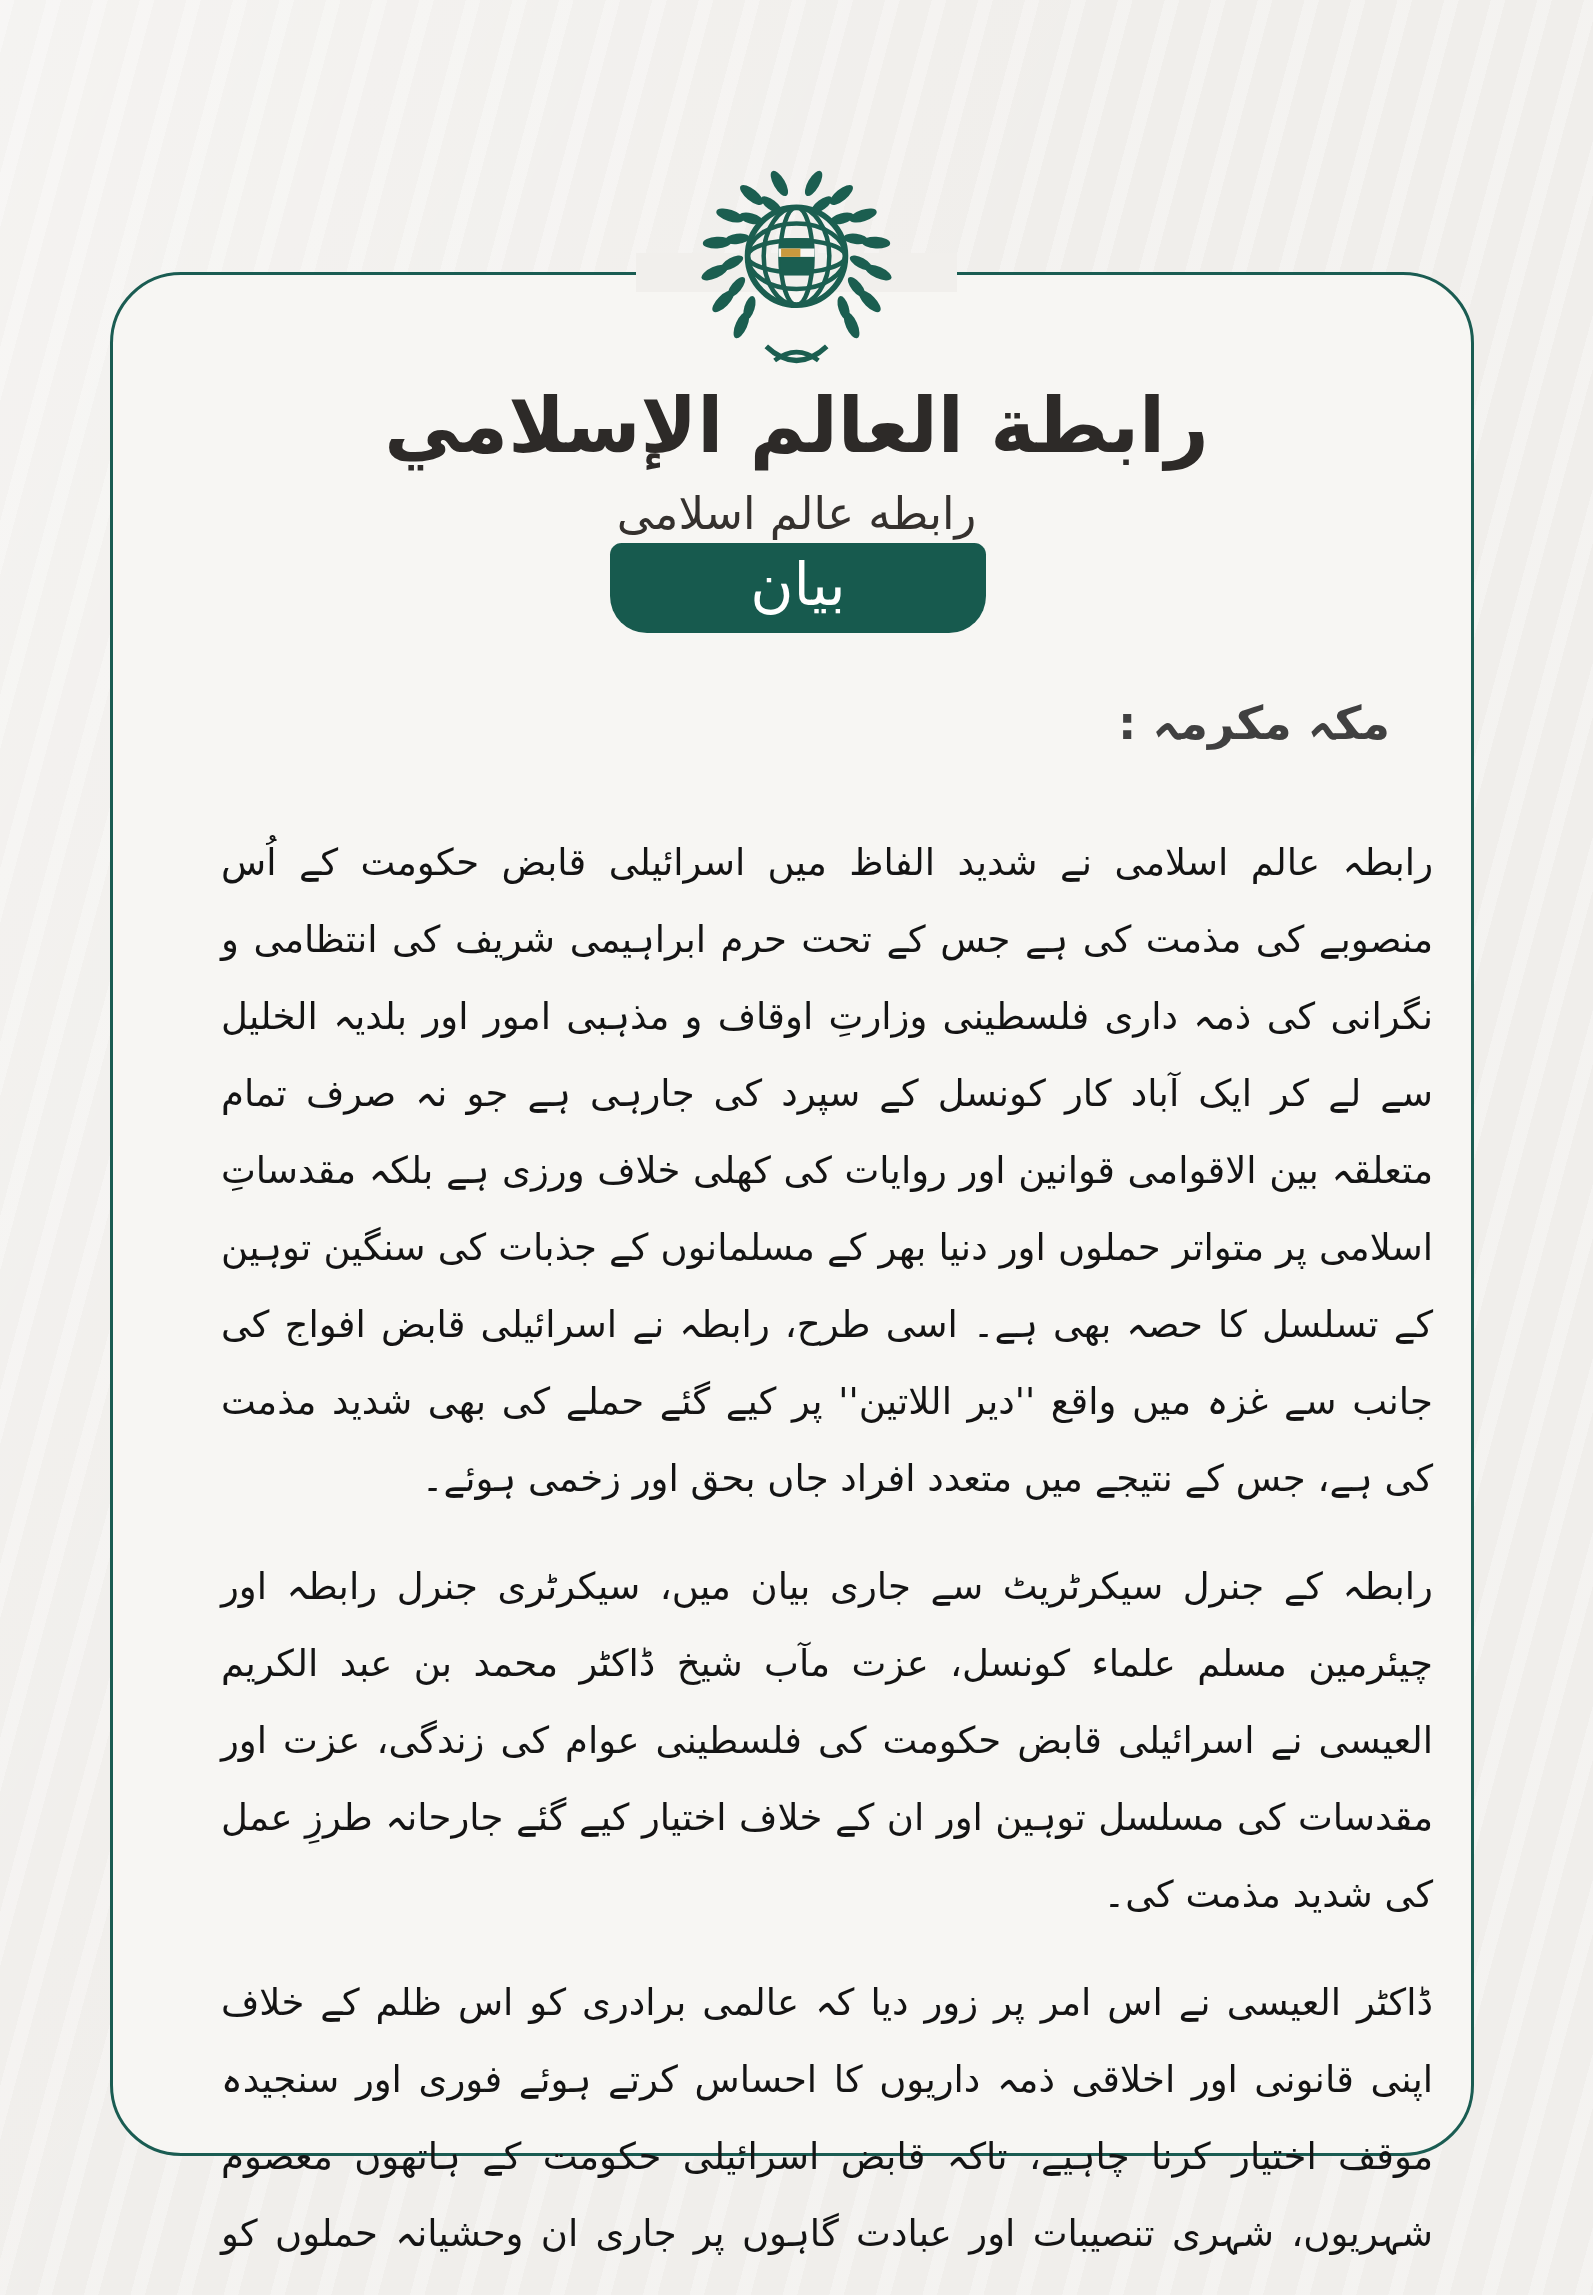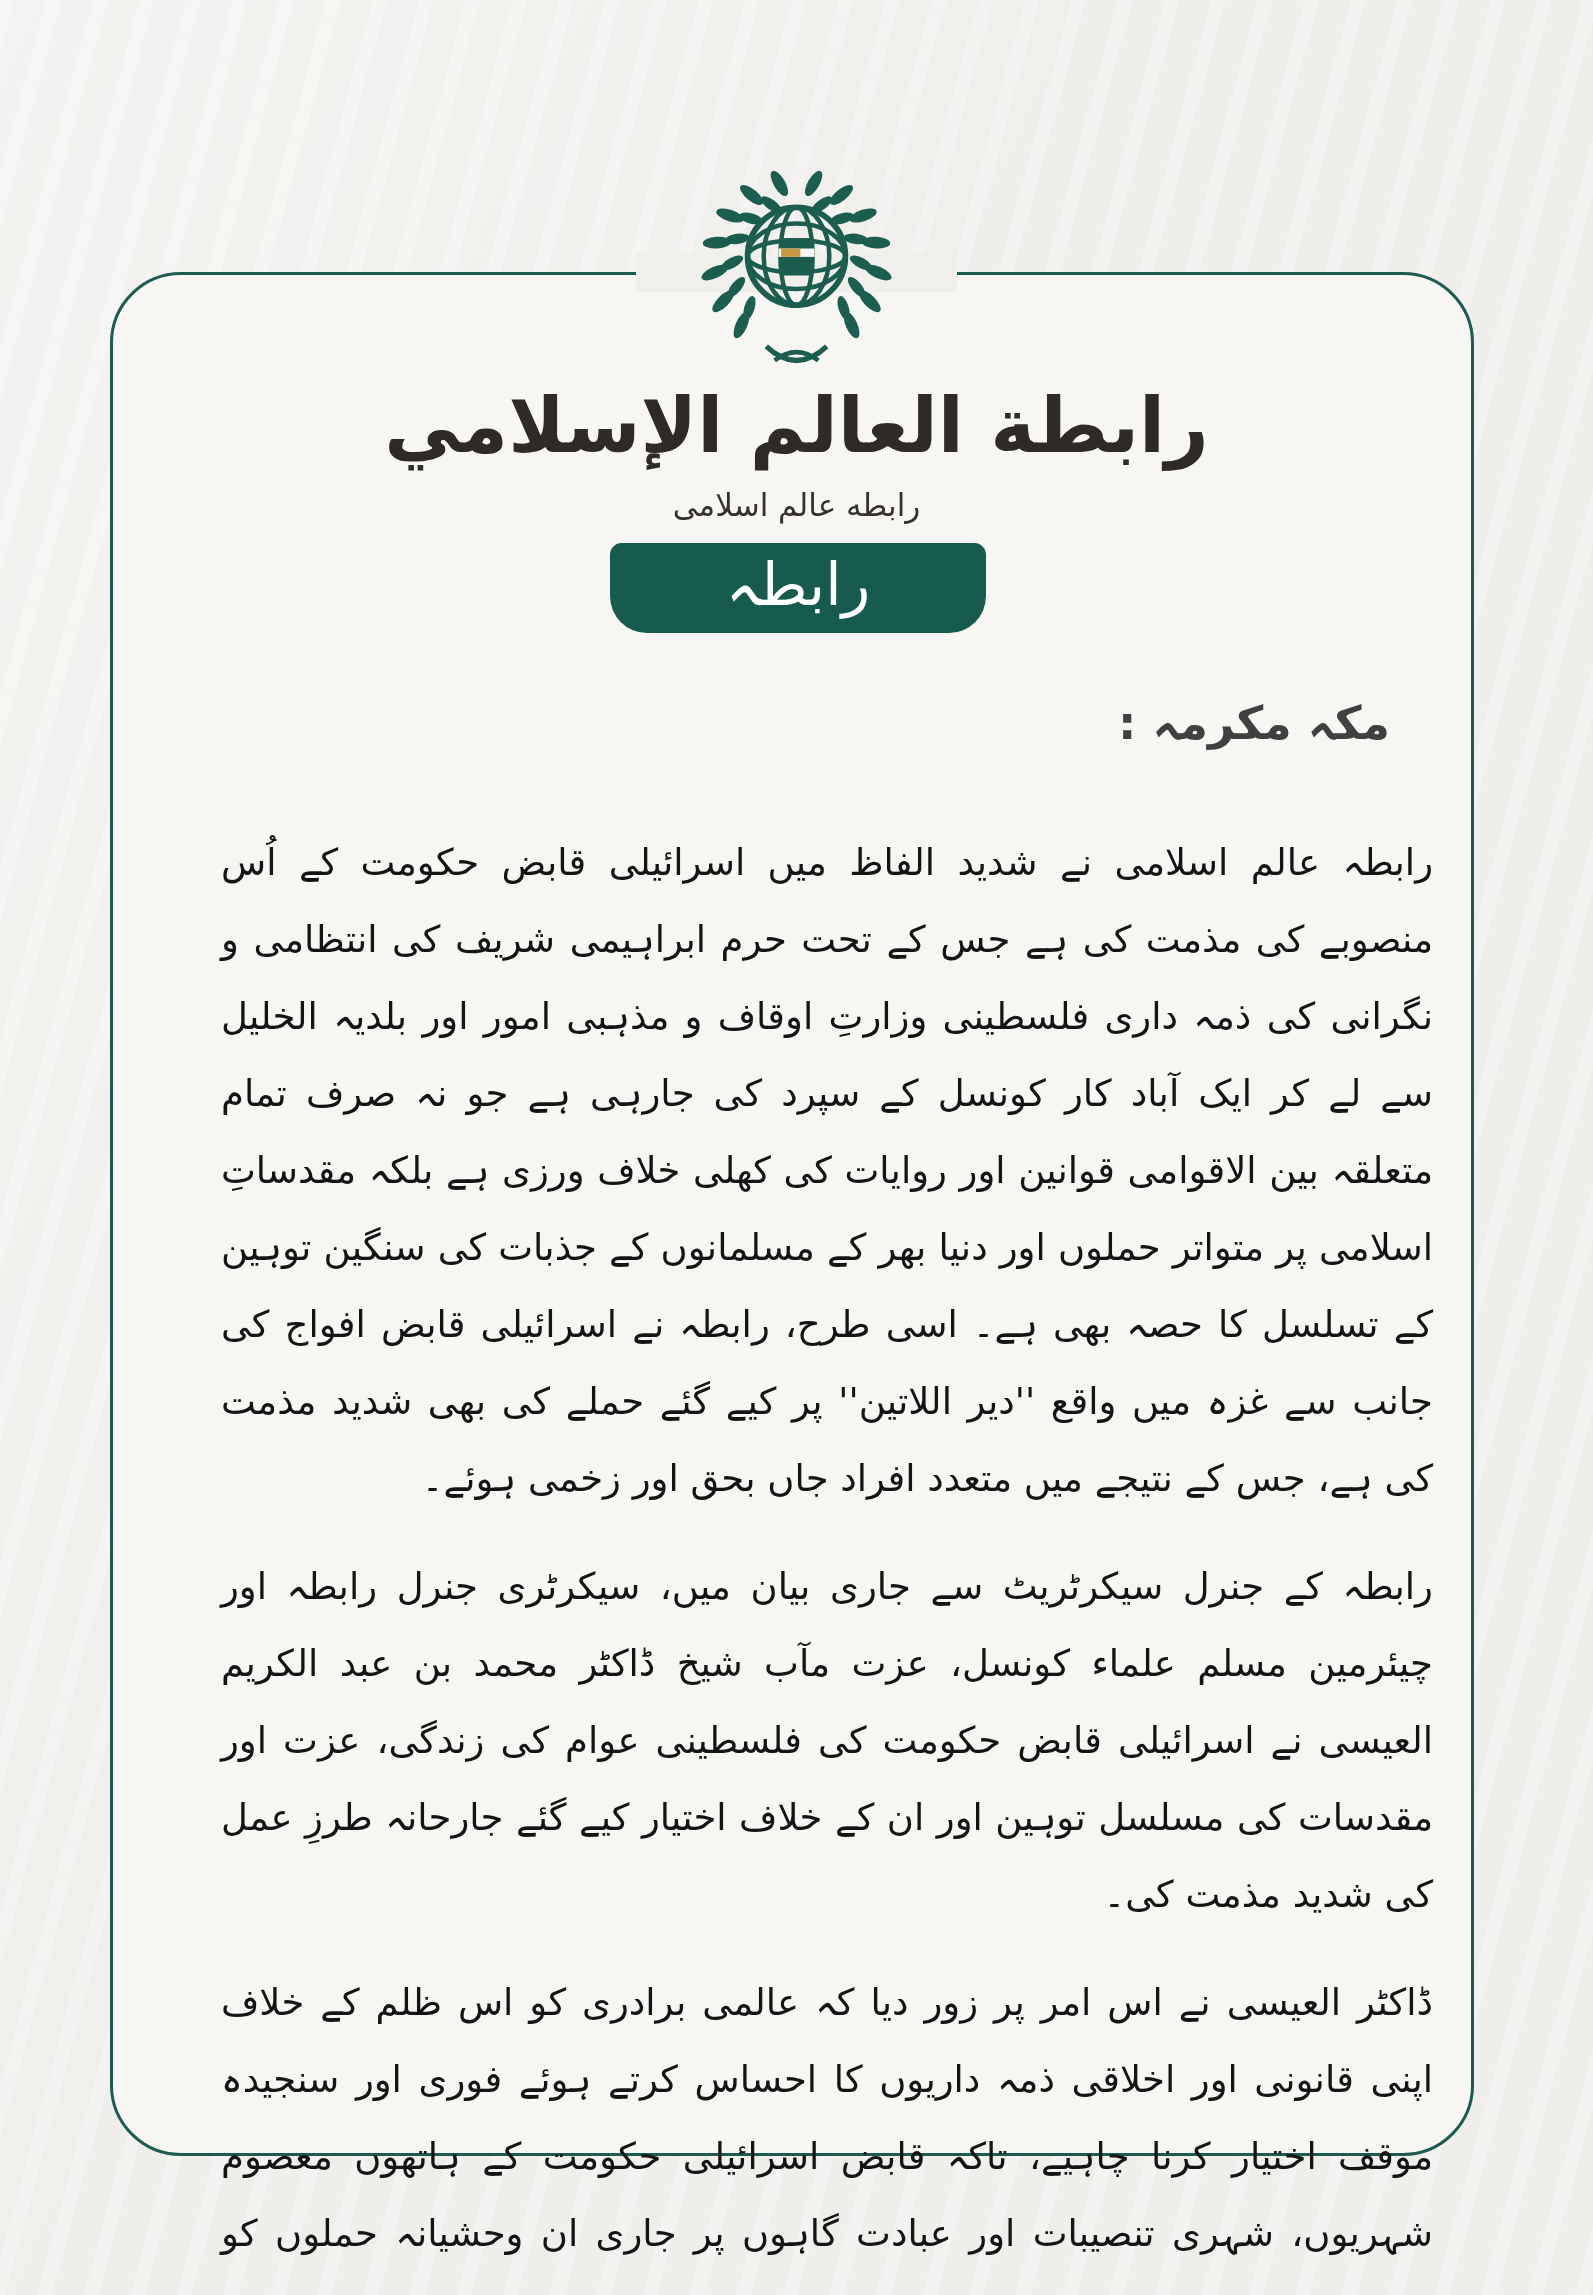--- a/index.html
+++ b/index.html
@@ -44,21 +44,21 @@
     direction:rtl;
     font-size:76px; line-height:1.2;
     font-weight:bold;
     color:#2d2a28;
   }
   .title-urdu{
     position:absolute;
     left:0; top:487px; width:100%;
     text-align:center;
     direction:rtl;
-    font-size:31px; line-height:1.2;
+    font-size:45px; line-height:1.2;
     color:#35312e;
     letter-spacing:2.6px;
   }
   .banner{
     position:absolute;
     left:610px; top:543px;
     width:376px; height:90px;
     background:#175A4E;
     border-radius:11.6px 11.6px 37px 37px;
     display:flex; align-items:center; justify-content:center;
@@ -154,17 +154,17 @@
 
     <rect x="125" y="120" width="50" height="58" fill="#1B5E50"></rect>
     <rect x="122" y="136" width="56" height="13" fill="#f7f6f3"></rect>
     <rect x="126" y="136" width="30" height="13" fill="#C9993E"></rect>
   </svg>
 
   <div class="title-arabic">رابطة العالم الإسلامي</div>
   <div class="title-urdu">رابطه عالم اسلامی</div>
 
   <div class="banner">
-    <div class="banner-label">رابطہ</div>
+    <div class="banner-label">بیان</div>
   </div>
 
 </div>
 
 
 </body></html>

